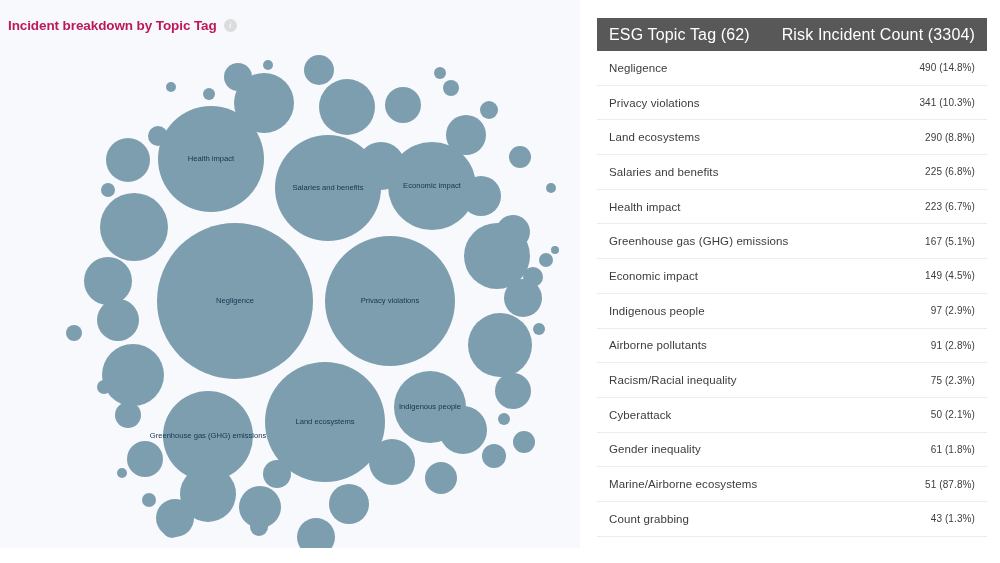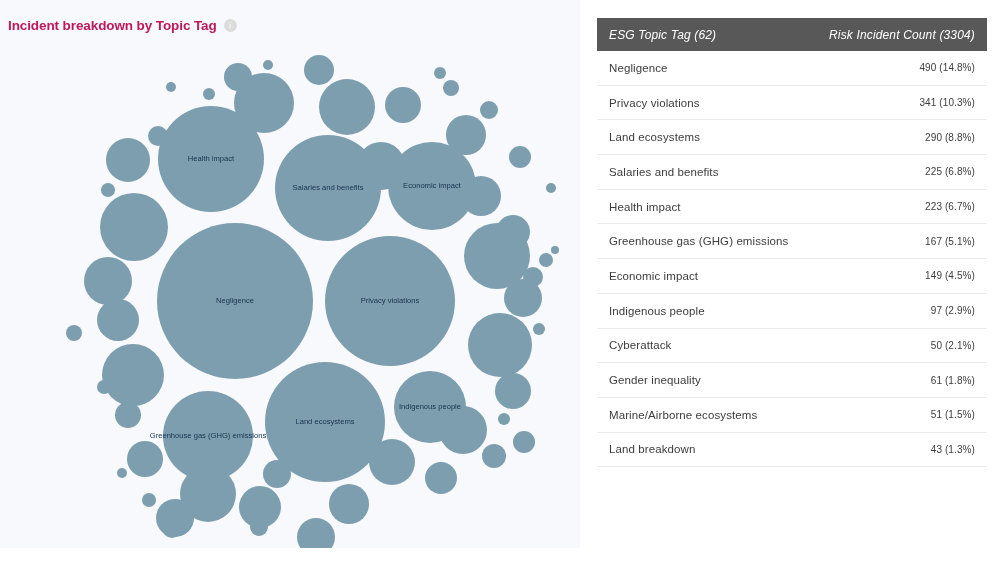--- a/index.html
+++ b/index.html
@@ -94,23 +94,22 @@
     display: flex;
     align-items: center;
     justify-content: space-between;
     background: #585858;
     height: 33px;
     padding: 0 12px;
     box-sizing: border-box;
   }
   .table-header .th {
     color: #ffffff;
-    font-size: 12px;
+    font-size: 16px;
     letter-spacing: 0.15px;
-    font-style: italic;
   }
   .table-header .th.right { text-align: right; padding-left: 12px; }
 
   .table-body { background: #ffffff; }
   .table-row {
     display: flex;
     align-items: center;
     justify-content: space-between;
     height: 34.7px;
     padding: 0 12px;
@@ -259,33 +258,41 @@
         </div>
         <div class="table-row">
           <span class="td-label">Economic impact</span>
           <span class="td-value">149 (4.5%)</span>
         </div>
         <div class="table-row">
           <span class="td-label">Indigenous people</span>
           <span class="td-value">97 (2.9%)</span>
         </div>
         <div class="table-row">
+          <span class="td-label">Airborne pollutants</span>
+          <span class="td-value">91 (2.8%)</span>
+        </div>
+        <div class="table-row">
+          <span class="td-label">Racism/Racial inequality</span>
+          <span class="td-value">75 (2.3%)</span>
+        </div>
+        <div class="table-row">
           <span class="td-label">Cyberattack</span>
           <span class="td-value">50 (2.1%)</span>
         </div>
         <div class="table-row">
           <span class="td-label">Gender inequality</span>
           <span class="td-value">61 (1.8%)</span>
         </div>
         <div class="table-row">
           <span class="td-label">Marine/Airborne ecosystems</span>
-          <span class="td-value">51 (1.5%)</span>
-        </div>
-        <div class="table-row">
-          <span class="td-label">Land breakdown</span>
+          <span class="td-value">51 (87.8%)</span>
+        </div>
+        <div class="table-row">
+          <span class="td-label">Count grabbing</span>
           <span class="td-value">43 (1.3%)</span>
         </div>
         <div class="table-row spacer"></div>
       </div>
 
   </section>
 
 </div>
 
 </body></html>

